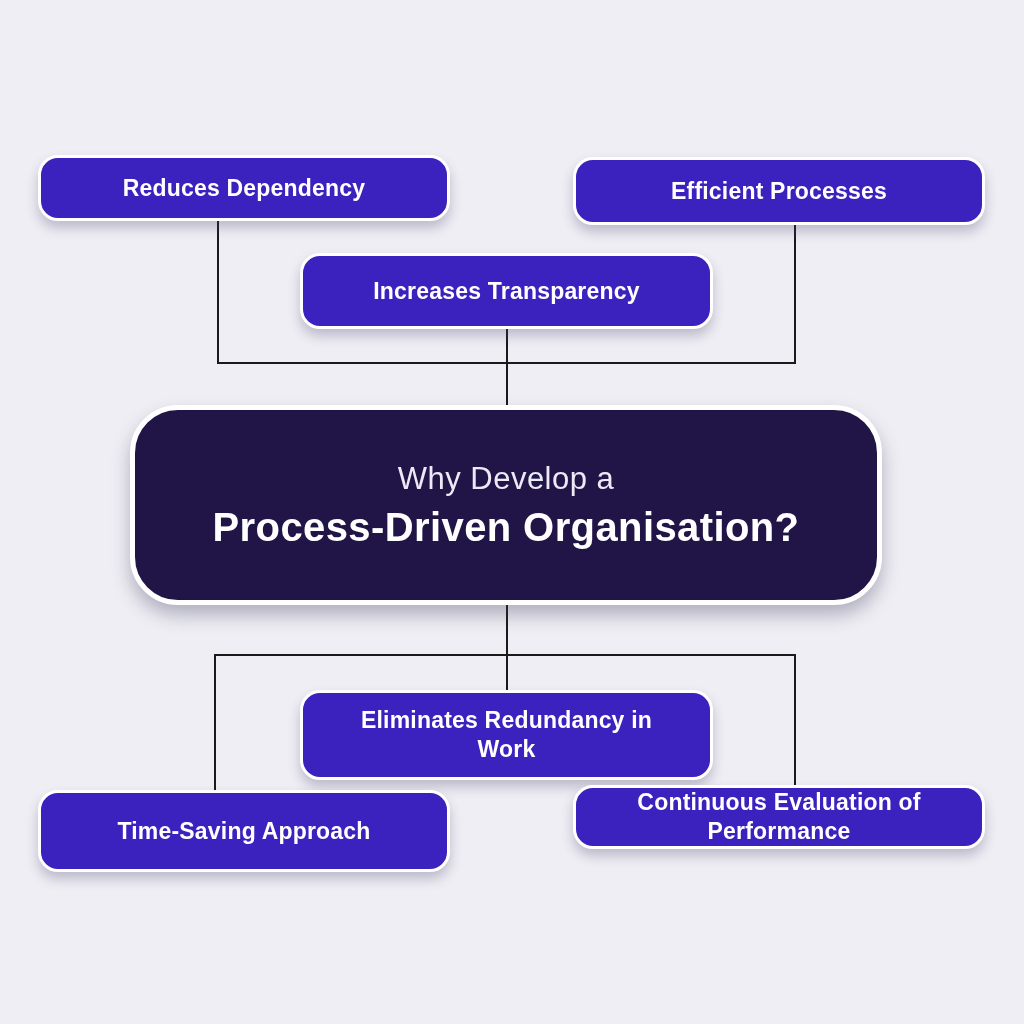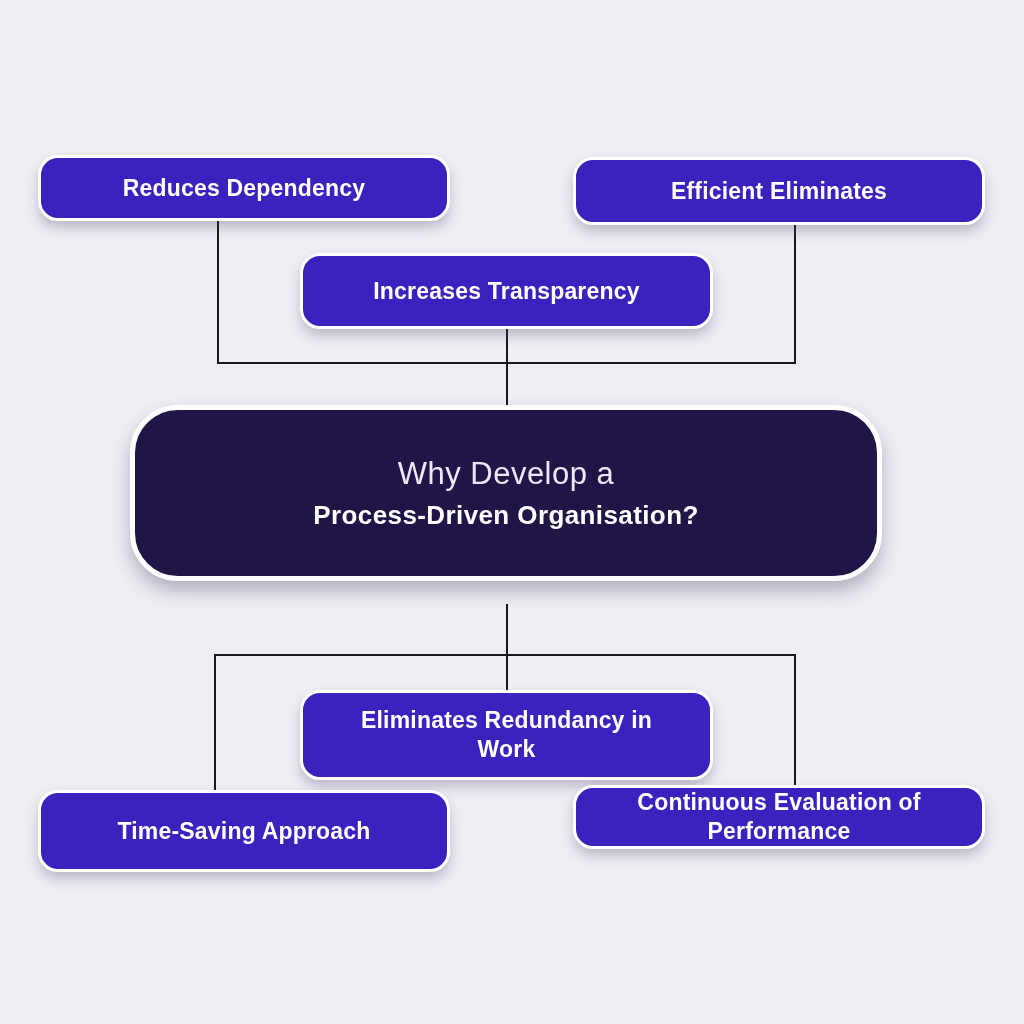--- a/index.html
+++ b/index.html
@@ -32,41 +32,41 @@
     text-align:center;
     color:var(--text);
     font-size:23px;
     font-weight:700;
     line-height:1.25;
     padding:6px 32px;
     letter-spacing:0.2px;
   }
   .center-box{
     position:absolute;
-    left:130px;top:405px;width:752px;height:176px;
+    left:130px;top:405px;width:752px;height:200px;
     background:var(--center);
     border:5px solid #ffffff;
     border-radius:48px;
     box-shadow:0 10px 18px rgba(60,60,95,0.35);
     display:flex;
     flex-direction:column;
     align-items:center;
     justify-content:center;
     text-align:center;
     color:var(--text);
   }
   .center-line1{
     font-size:31px;
     font-weight:400;
     color:#eceaf6;
     letter-spacing:0.5px;
     margin-bottom:8px;
   }
   .center-line2{
-    font-size:26px;
+    font-size:40px;
     font-weight:800;
     color:#ffffff;
     letter-spacing:0.4px;
   }
   .line{
     position:absolute;
     background:var(--line);
   }
   .h-line{height:2px;}
   .v-line{width:2px;}
@@ -92,21 +92,21 @@
   <div class="line v-line" style="left:506px;top:604px;height:52px;"></div>
   <div class="line h-line" style="left:214px;top:654px;width:582px;"></div>
   <div class="line v-line" style="left:214px;top:654px;height:137px;"></div>
   <div class="line v-line" style="left:506px;top:654px;height:38px;"></div>
   <div class="line v-line" style="left:794px;top:654px;height:132px;"></div>
 
   <div class="pill p-reduces">
     <span>Reduces Dependency</span>
   </div>
   <div class="pill p-efficient">
-    <span>Efficient Eliminates</span>
+    <span>Efficient Processes</span>
   </div>
   <div class="pill p-transparency">
     <span>Increases Transparency</span>
   </div>
 
   <div class="center-box">
     <div class="center-line1">Why Develop a</div>
     <div class="center-line2">Process-Driven Organisation?</div>
   </div>
 

